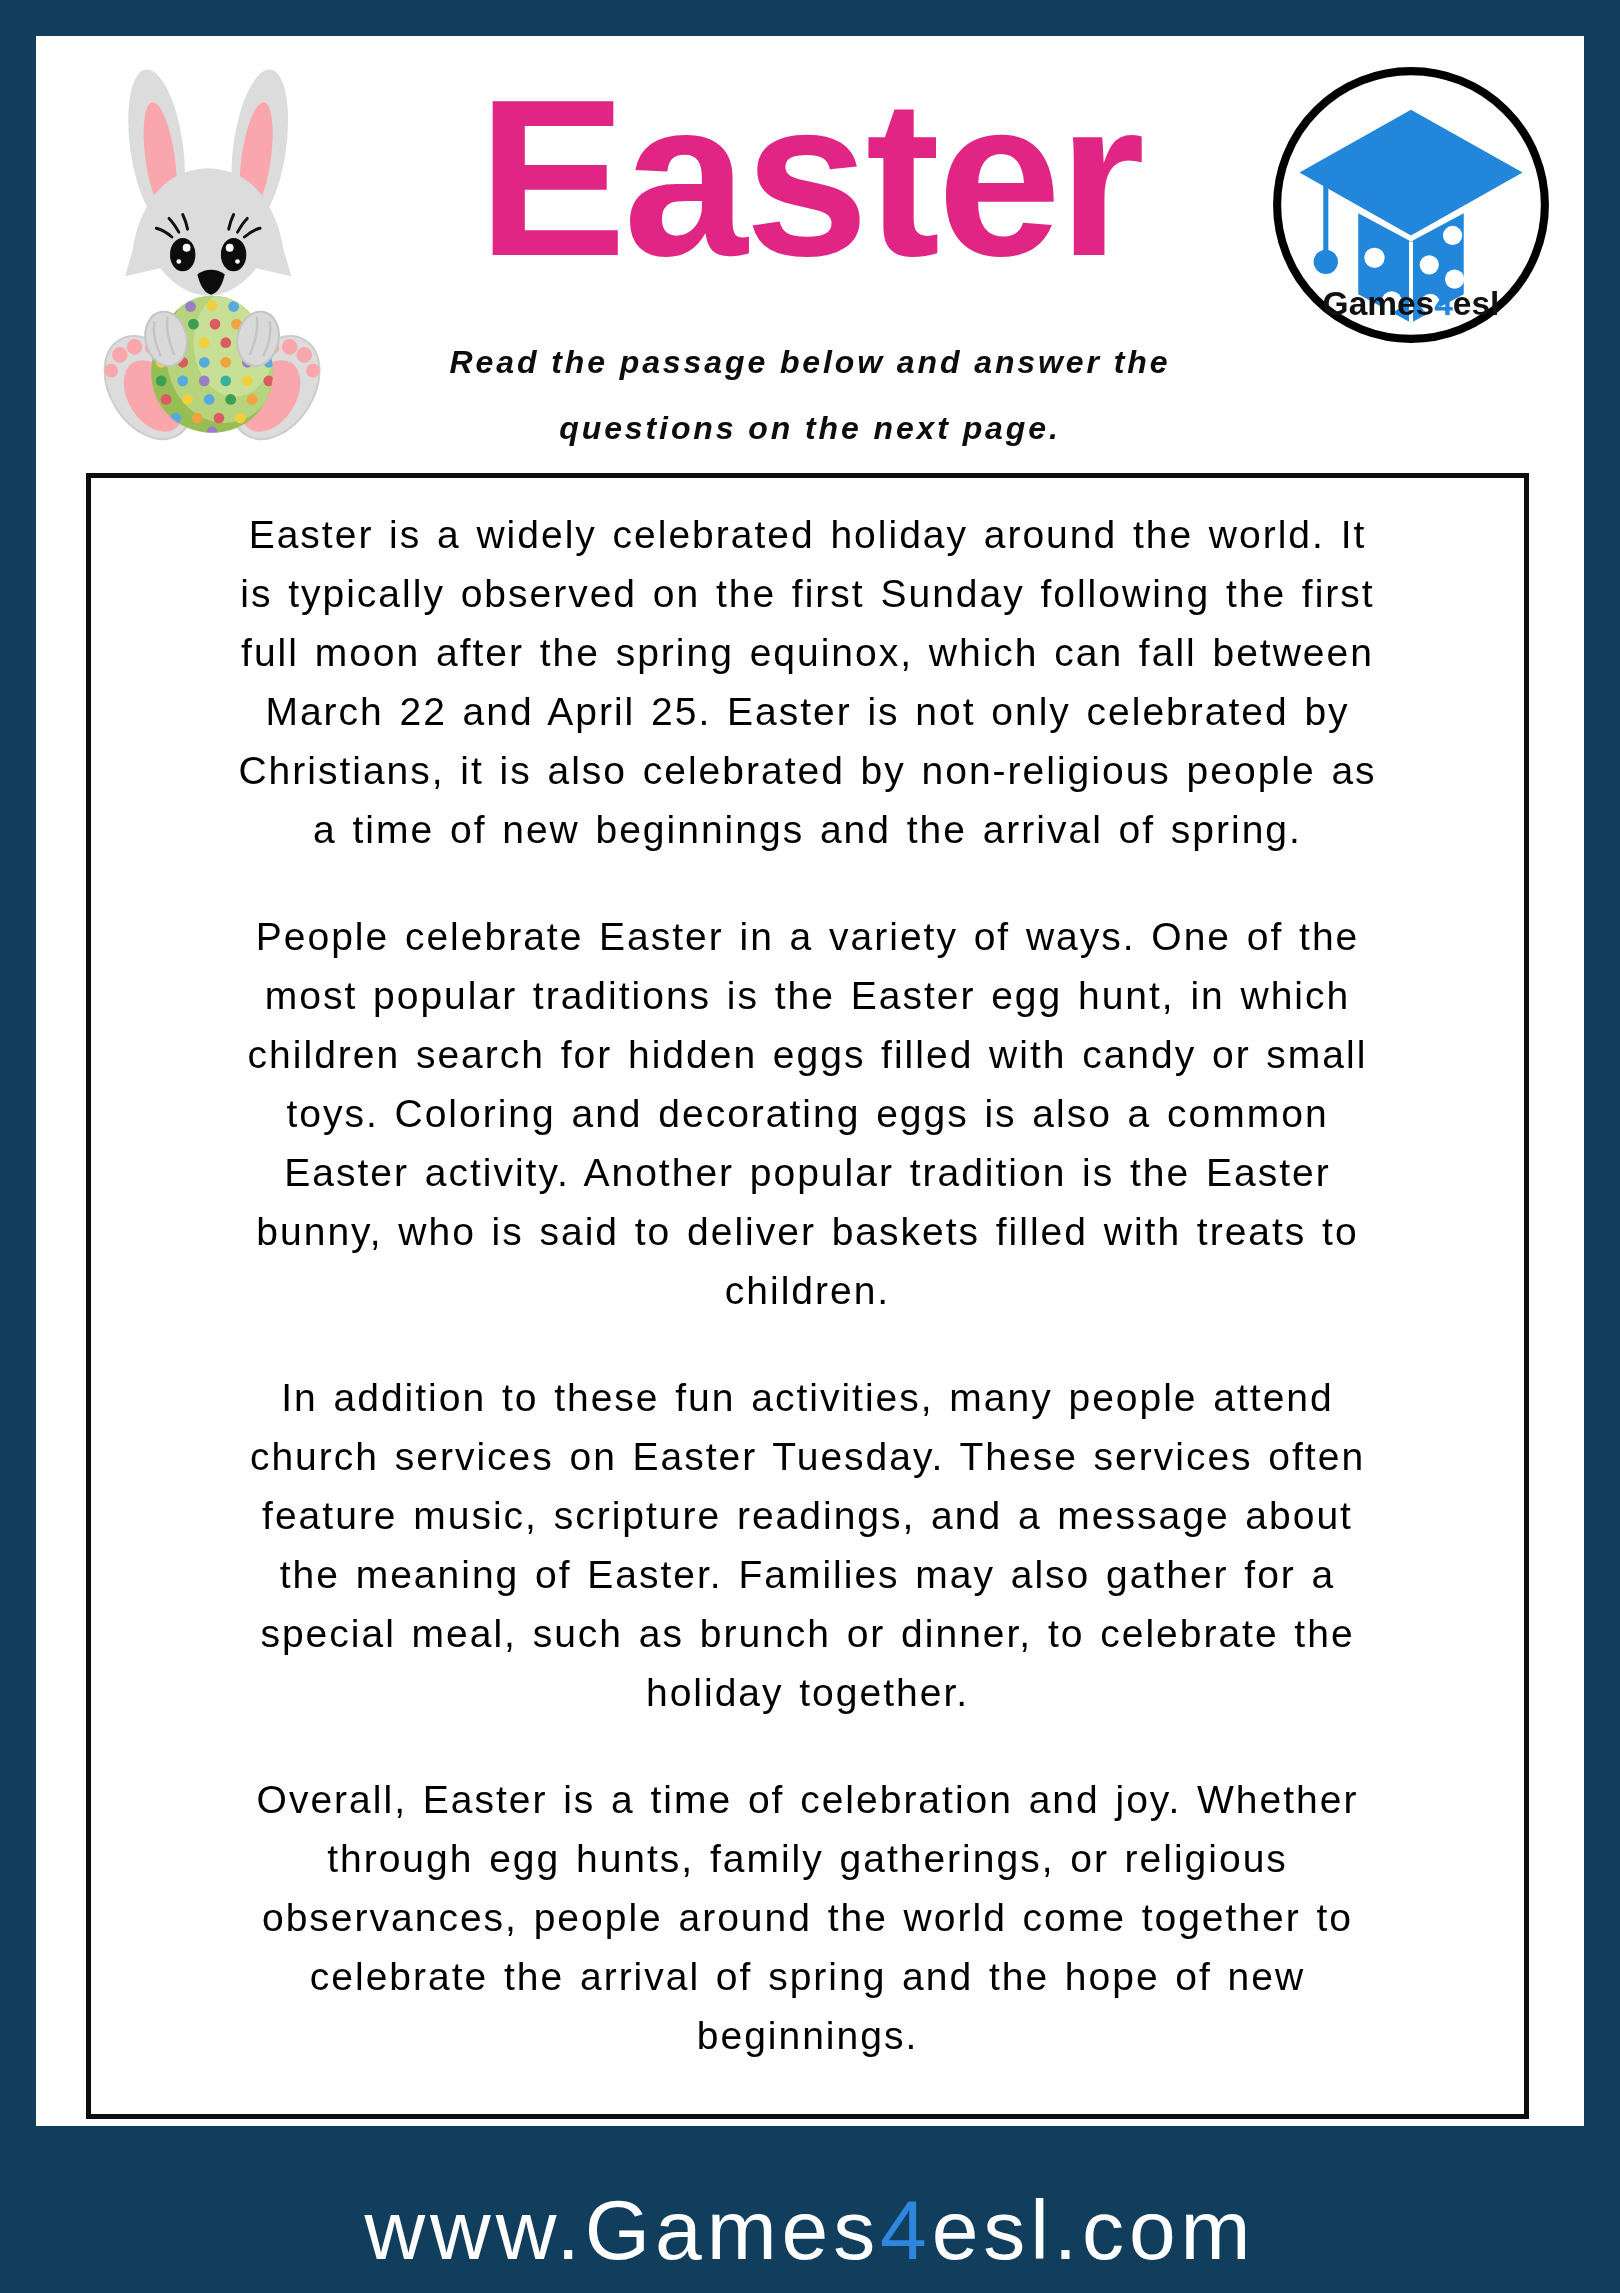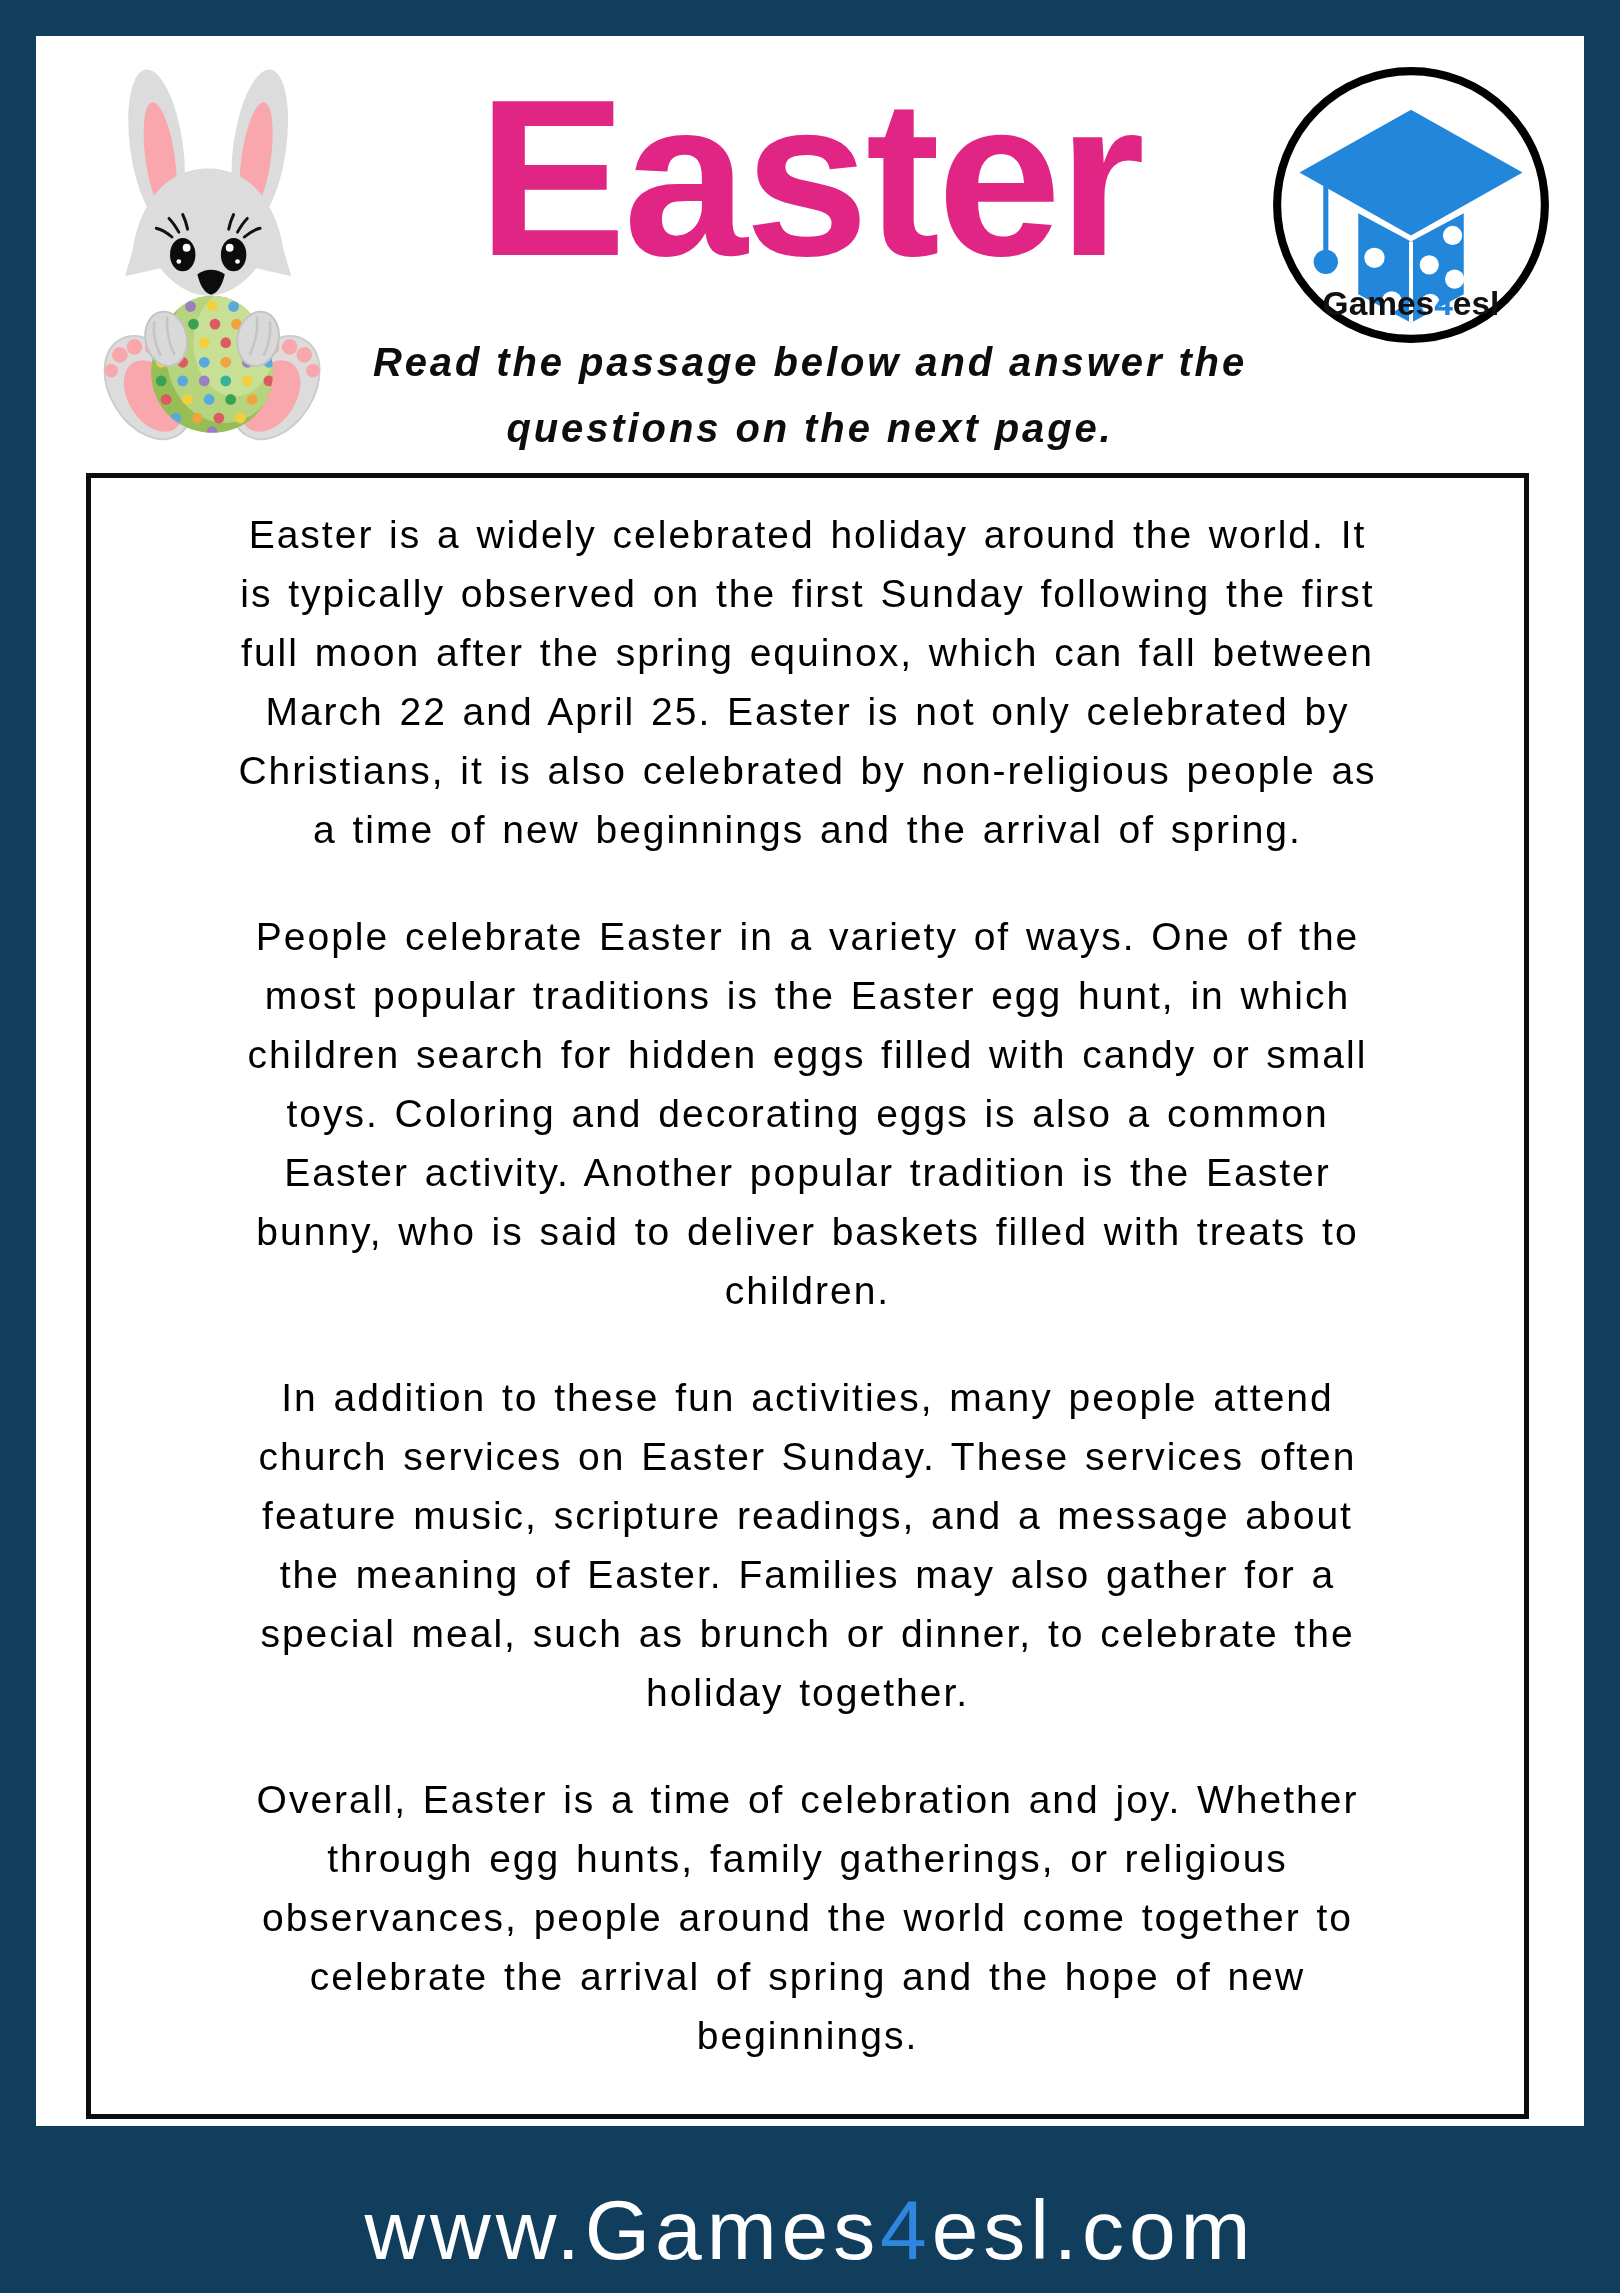--- a/index.html
+++ b/index.html
@@ -9,21 +9,21 @@
   }
   .page{
     position:absolute;left:36px;top:36px;width:1548px;height:2090px;background:#ffffff;
   }
   .title{
     position:absolute;left:0;right:0;top:30px;text-align:center;
     font-size:223px;line-height:1;font-weight:700;letter-spacing:-2.9px;color:#e02585;
   }
   .subtitle{
     position:absolute;left:0;right:0;top:293px;text-align:center;
-    font-size:40px;line-height:66px;font-weight:700;font-style:italic;
+    font-size:32px;line-height:66px;font-weight:700;font-style:italic;
     letter-spacing:2.9px;color:#0d0d0d;white-space:pre-line;
   }
   .bunny{position:absolute;left:42px;top:12.7px;}
   .logo{position:absolute;left:1233px;top:24.5px;}
   .logo-text{font-family:"Liberation Sans",sans-serif;font-weight:700;font-size:33px;}
   .passage-box{
     position:absolute;left:50px;top:437px;width:1443px;height:1646px;
     border:5.9px solid #0d0d0d;box-sizing:border-box;padding:27.4px 17.6px;background:#fff;
   }
   .passage-box p{
@@ -202,21 +202,21 @@
 Christians, it is also celebrated by non-religious people as
 a time of new beginnings and the arrival of spring.</p>
       <p>People celebrate Easter in a variety of ways. One of the
 most popular traditions is the Easter egg hunt, in which
 children search for hidden eggs filled with candy or small
 toys. Coloring and decorating eggs is also a common
 Easter activity. Another popular tradition is the Easter
 bunny, who is said to deliver baskets filled with treats to
 children.</p>
       <p>In addition to these fun activities, many people attend
-church services on Easter Sunday. These services often
+church services on Easter Tuesday. These services often
 feature music, scripture readings, and a message about
 the meaning of Easter. Families may also gather for a
 special meal, such as brunch or dinner, to celebrate the
 holiday together.</p>
       <p>Overall, Easter is a time of celebration and joy. Whether
 through egg hunts, family gatherings, or religious
 observances, people around the world come together to
 celebrate the arrival of spring and the hope of new
 beginnings.</p>
     </div>

